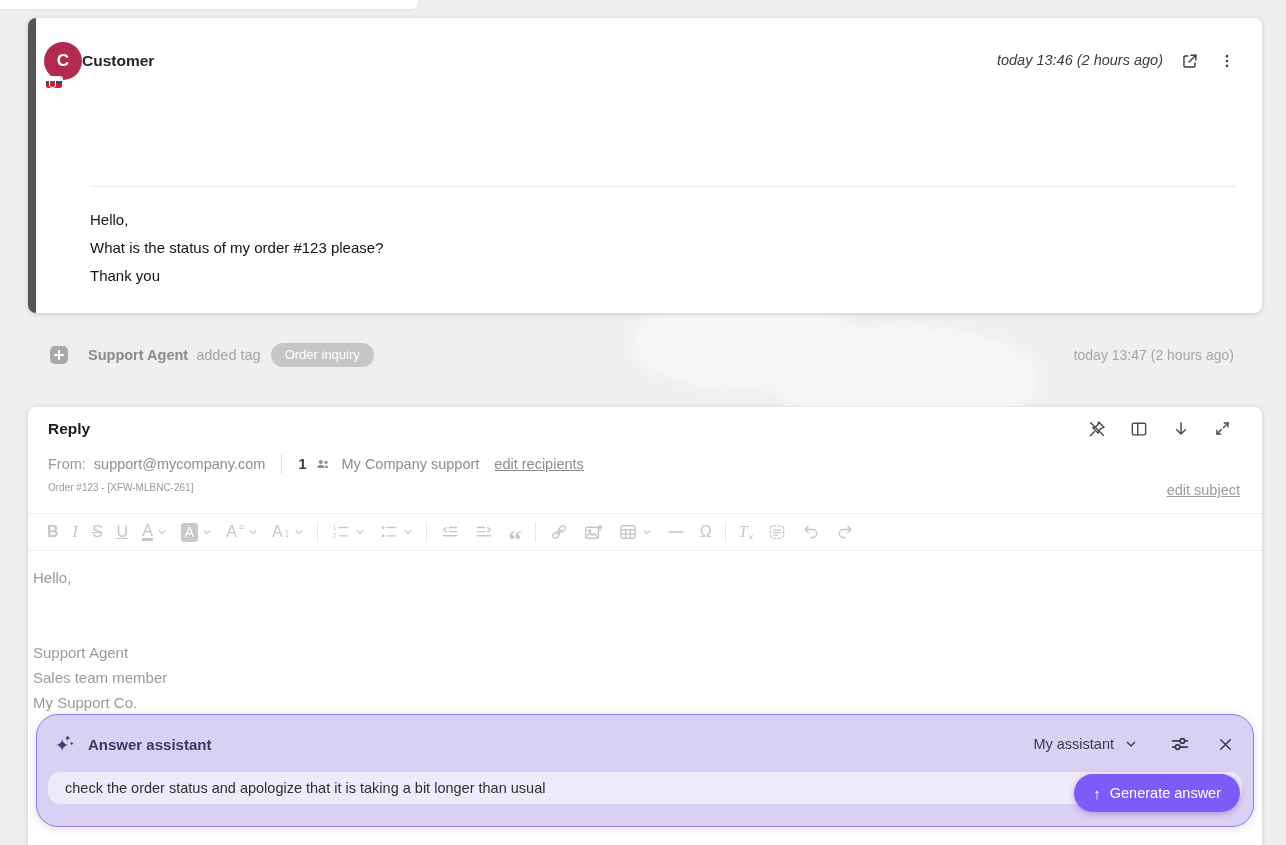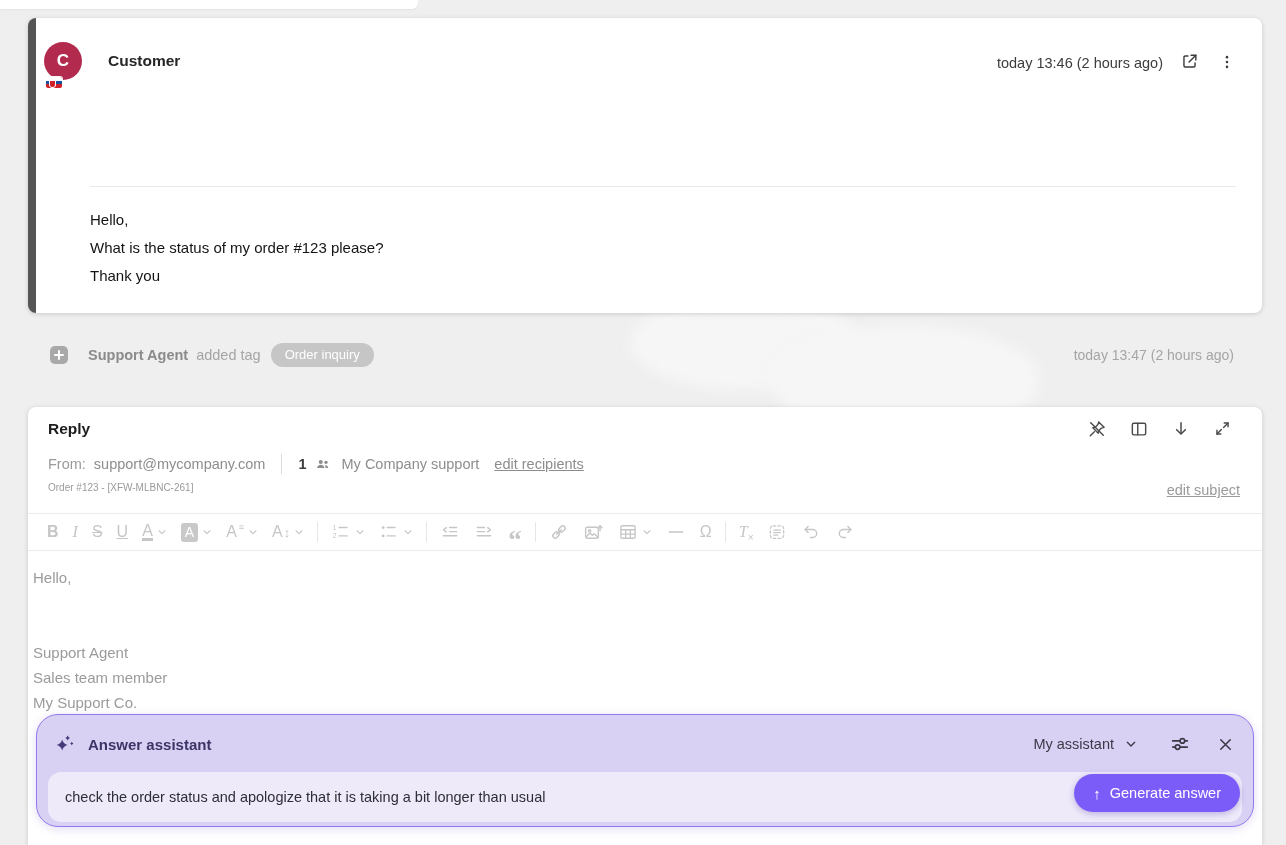--- a/index.html
+++ b/index.html
@@ -24,22 +24,22 @@
   .msg-head { position:absolute; left:16px; right:26px; top:24px; height:38px;
               display:flex; align-items:center; }
   .avatar { width:38px; height:38px; border-radius:50%; background:#b22a4d; color:#fff;
             font-weight:bold; font-size:17px; display:flex; align-items:center;
             justify-content:center; position:relative; flex:0 0 auto; }
   .flag { position:absolute; left:2px; bottom:-8px; width:16px; height:11px; border-radius:2px;
           overflow:hidden; box-shadow:0 0 0 1px rgba(255,255,255,.95);
           background:linear-gradient(180deg,#ffffff 0%,#ffffff 33%,#1c4fa0 33%,#1c4fa0 66%,#d0202c 66%,#d0202c 100%); }
   .flag::after { content:""; position:absolute; left:3px; top:3px; width:5px; height:6px;
                  background:#d0202c; border:1px solid #fff; border-radius:0 0 3px 3px; }
-  .sender { margin-left:26px; font-weight:700; font-size:15.5px; color:#262626; }
-  .head-right { margin-left:auto; display:flex; align-items:flex-end; color:#3c3c3c; }
+  .sender { font-weight:700; font-size:15.5px; color:#262626; }
+  .head-right { margin-left:auto; display:flex; align-items:flex-start; color:#3c3c3c;font-style:italic; }
   .timestamp { font-size:14.5px; color:#3c3c3c; }
   .icon-open { margin-left:17px; cursor:pointer; }
   .icon-kebab { margin-left:19px; cursor:pointer; }
 
   .mail-headers { position:absolute; left:64px; top:73px; font-size:14.5px; color:#3f3f3f;
                   line-height:26px; }
   .mail-link { color:#2b9de0; text-decoration:none; }
   .mail-divider { position:absolute; left:62px; right:26px; top:168px; border-top:1px solid #e9e9e9; }
   .mail-body { position:absolute; left:62px; top:188px; font-size:15px; color:#141414; line-height:28px; }
 
@@ -106,21 +106,21 @@
                box-shadow:0 2px 10px rgba(80,40,180,.16); z-index:5; }
   .as-head { position:absolute; left:16px; right:18px; top:9px; height:40px;
              display:flex; align-items:center; }
   .as-spark { color:#463a78; display:flex; }
   .as-title { margin-left:13px; font-size:15px; font-weight:600; color:#3c3464; }
   .as-right { margin-left:auto; display:flex; align-items:center; color:#3b3947; }
   .as-select { display:flex; align-items:center; font-size:14.5px; font-weight:500; cursor:pointer; }
   .as-chev { margin-left:9px; display:flex; }
   .as-tune { margin-left:30px; cursor:pointer; }
   .as-close { margin-left:25px; cursor:pointer; }
-  .as-inputrow { position:absolute; left:11px; right:11px; top:57px; height:50px;
+  .as-inputrow { position:absolute; left:11px; right:11px; top:57px; height:32px;
                  background:#eeeafa; border-radius:13px; }
   .as-input { position:absolute; left:0; top:0; width:100%; height:100%; border:none; outline:none;
               background:transparent; padding:0 195px 0 17px; font-size:14.5px; color:#2e2e36;
               font-family:inherit; }
   .as-btn { position:absolute; right:2px; top:2px; height:38px; border-radius:19px;
             background:#7c5cf8; color:#fff; display:flex; align-items:center; padding:0 19px;
             font-size:14.5px; gap:9px; border:none; font-family:inherit; cursor:pointer;
             box-shadow:0 2px 6px rgba(60,30,150,.28); }
   .as-btn .up { font-size:15px; font-weight:700; }
 </style>

